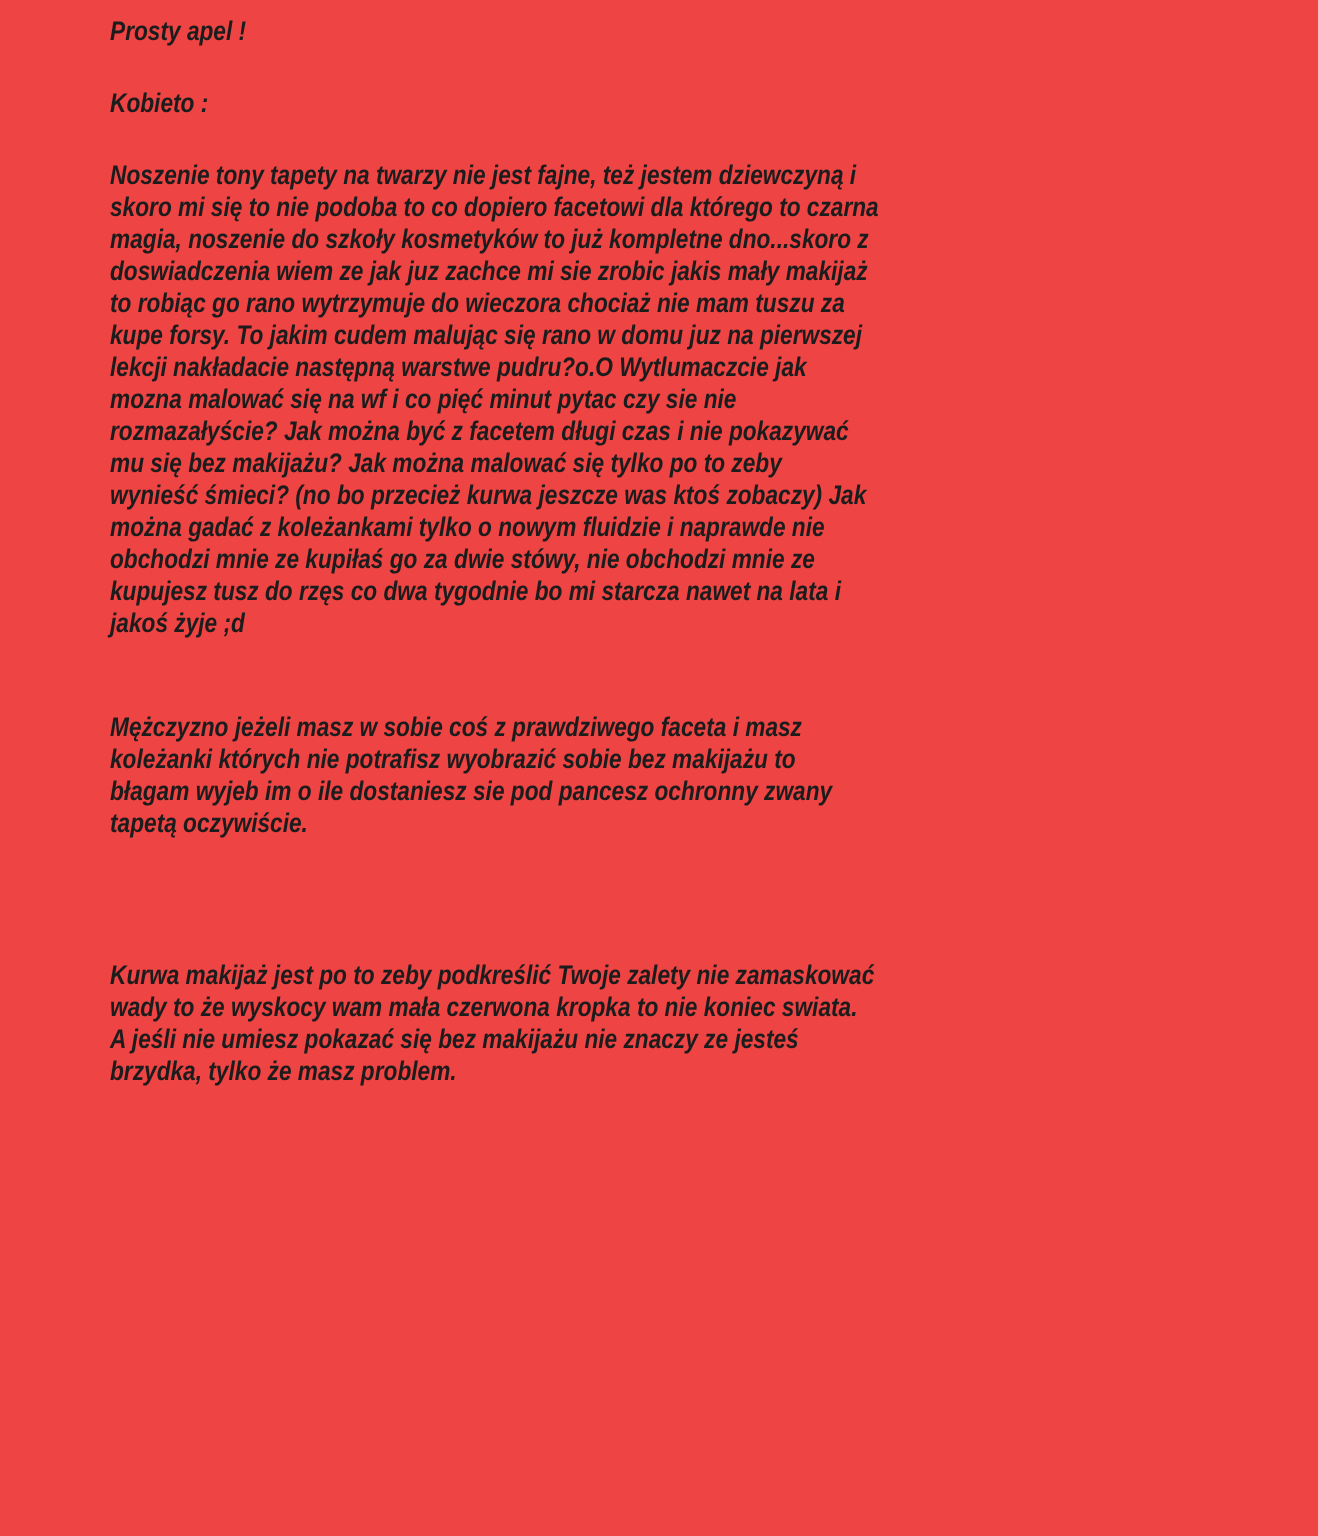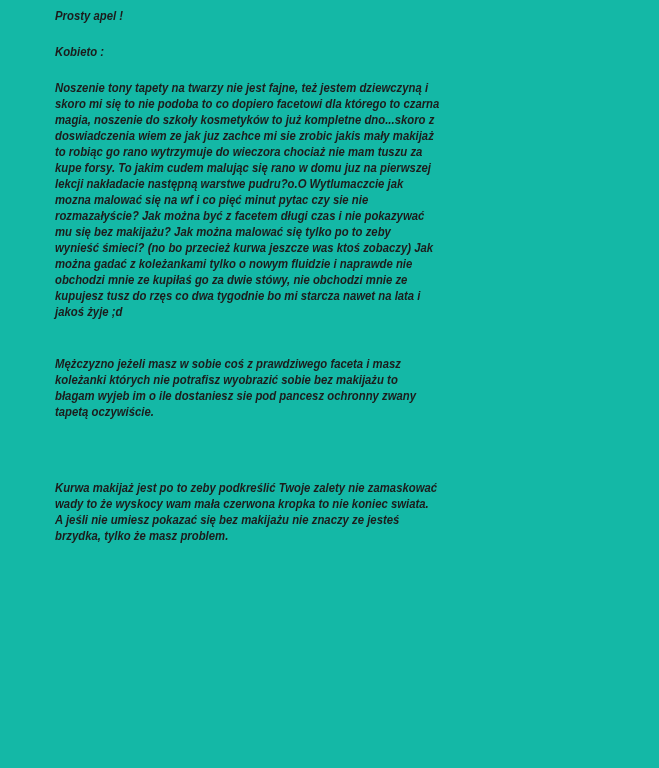--- a/index.html
+++ b/index.html
@@ -4,21 +4,21 @@
 <style>
   html, body {
     margin: 0;
     padding: 0;
     background: #ffffff;
   }
   .page {
     position: relative;
     width: 659px;
     height: 768px;
-    background: #14b8a6;
+    background: #ef4444;
     overflow: hidden;
   }
   .doc {
     position: absolute;
     left: 55px;
     top: 8px;
     width: 560px;
     color: #1c1c1c;
     font-family: "Liberation Sans", sans-serif;
     font-style: italic;

